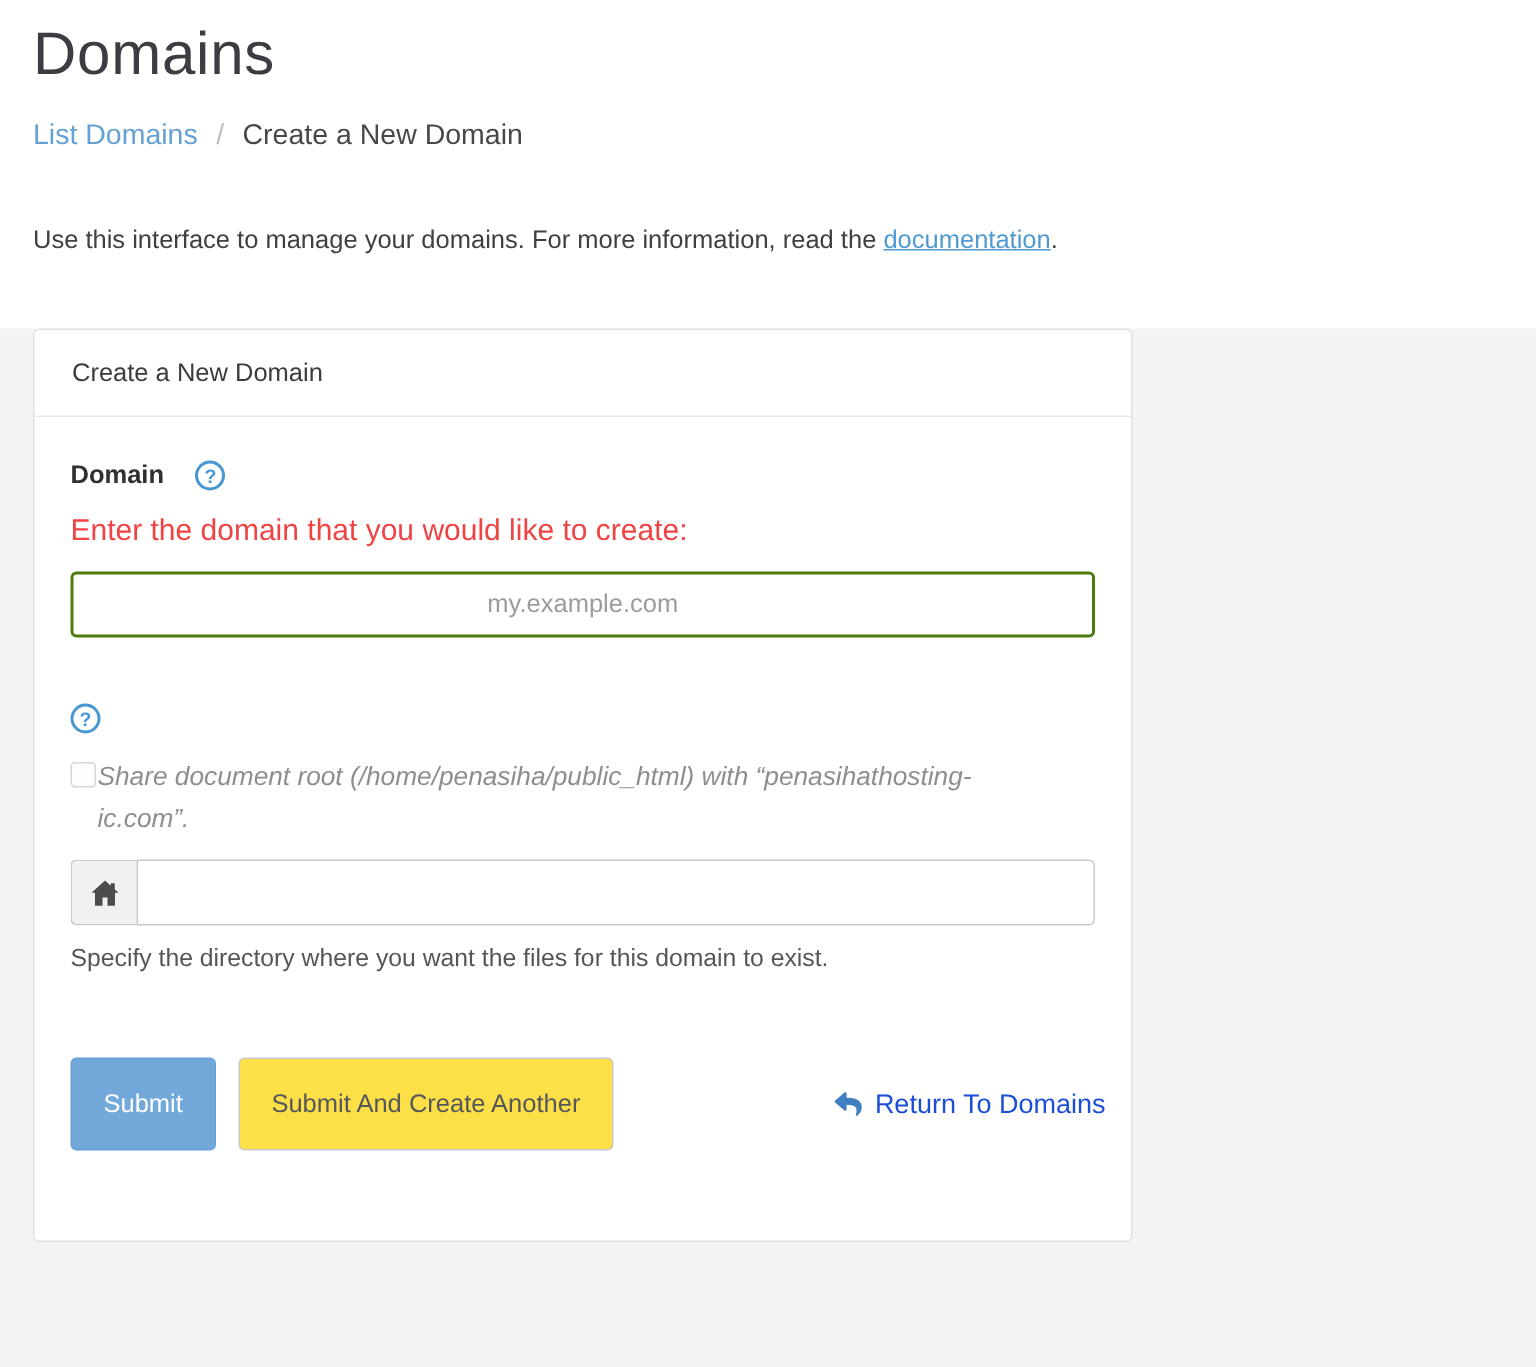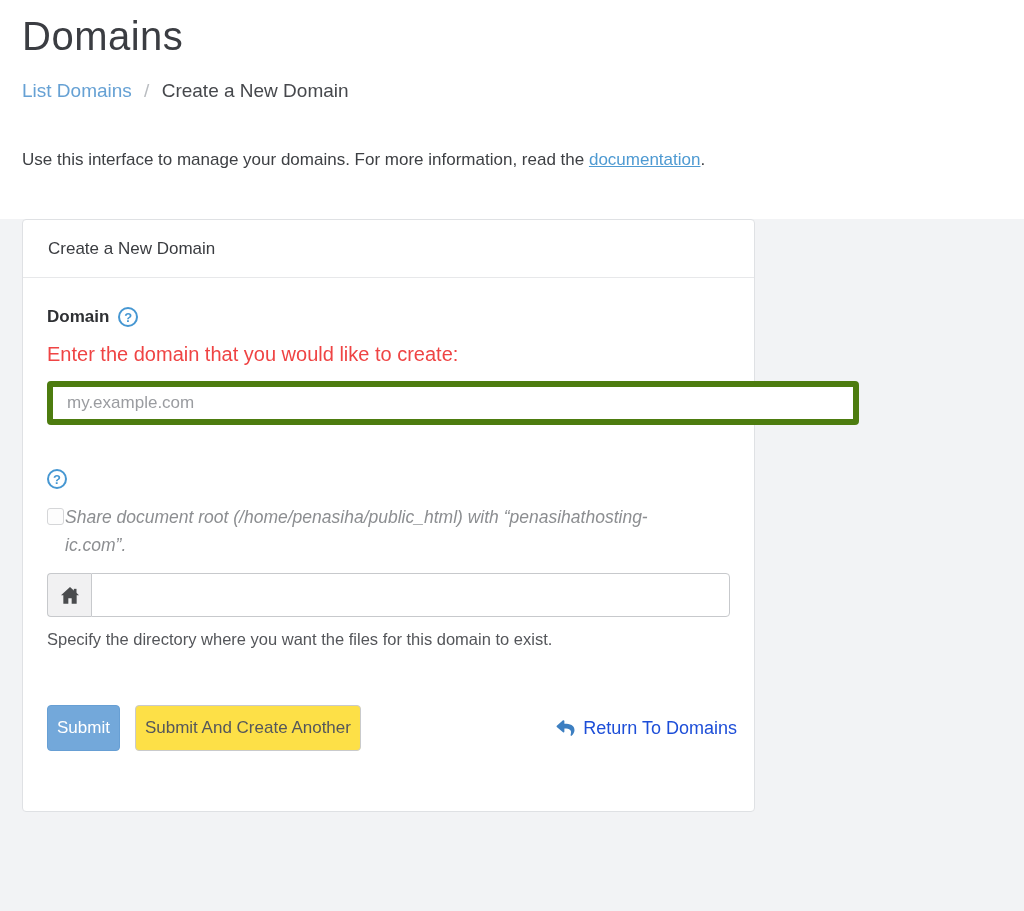--- a/index.html
+++ b/index.html
@@ -36,37 +36,37 @@
   .card {
     width: 733px; background: #ffffff;
     border: 1px solid #dfe1e4; border-radius: 4px;
   }
   .card-header {
     padding: 17px 25px; font-size: 17px; color: #3a3c40;
     border-bottom: 1px solid #e7e8ea; line-height: 23px;
   }
   .card-body { padding: 28px 25px 60px 24px; }
 
-  .field-label-row { display: flex; align-items: center; gap: 9px; }
+  .field-label-row { display: flex; align-items: center; gap: 21px; }
   .field-label { font-size: 17px; font-weight: bold; color: #2e3033; line-height: 22px; }
   .help-icon {
     display: inline-flex; align-items: center; justify-content: center;
     width: 20px; height: 20px; border: 2px solid #4697d2; border-radius: 50%;
     color: #4697d2; font-size: 13px; font-weight: bold; cursor: pointer;
     flex: 0 0 auto;
   }
 
   .instruction { margin-top: 14px; font-size: 20px; color: #ef4444; line-height: 24px; }
 
   .text-input {
-    display: block; width: 812px; height: 44px; margin-top: 15px;
-    border: 6px solid #4d7c0f; border-radius: 4px;
+    display: block; width: 683px; height: 44px; margin-top: 15px;
+    border: 2px solid #4d7c0f; border-radius: 4px;
     padding: 0 14px; font-size: 17px; color: #3e4044;
     font-family: "Liberation Sans", "DejaVu Sans", sans-serif;
-    outline: none; background: #fff;
+    outline: none; background: #fff; text-align: center;
   }
   .text-input::placeholder { color: #9a9ca0; opacity: 1; }
 
   .field-docroot { margin-top: 44px; }
   .warning-text {
     margin-top: 12px; max-width: 650px;
     font-size: 16.5px; line-height: 28px; color: #54565a;
   }
   .warning-text strong { color: #44464a; }
 
@@ -93,23 +93,23 @@
   }
   .input-group .ig-input {
     flex: 1; border: 1px solid #c7c9cc; border-radius: 0 4px 4px 0;
     padding: 0 14px; font-size: 17px; color: #3e4044; outline: none;
     font-family: "Liberation Sans", "DejaVu Sans", sans-serif; background: #fff;
   }
   .helper-text { margin-top: 10px; font-size: 16.5px; color: #54565a; line-height: 24px; }
 
   .actions { margin-top: 54px; display: flex; align-items: center; width: 690px; }
   .btn {
-    height: 46px; border-radius: 4px; font-size: 17px; cursor: pointer;
+    height: 62px; border-radius: 4px; font-size: 17px; cursor: pointer;
     font-family: "Liberation Sans", "DejaVu Sans", sans-serif;
-    padding: 0 9px; line-height: 44px;
+    padding: 0 21px; line-height: 44px;
   }
   .btn-primary {
     background: #73a8da; border: 1px solid #679fd4; color: #ffffff;
   }
   .btn-default {
     margin-left: 15px; background: #fde047; border: 1px solid #c9cacc; color: #55575b;
   }
   .return-link {
     margin-left: auto; display: inline-flex; align-items: center; gap: 8px;
     color: #1d4ed8; font-size: 18px; text-decoration: none; cursor: pointer;

